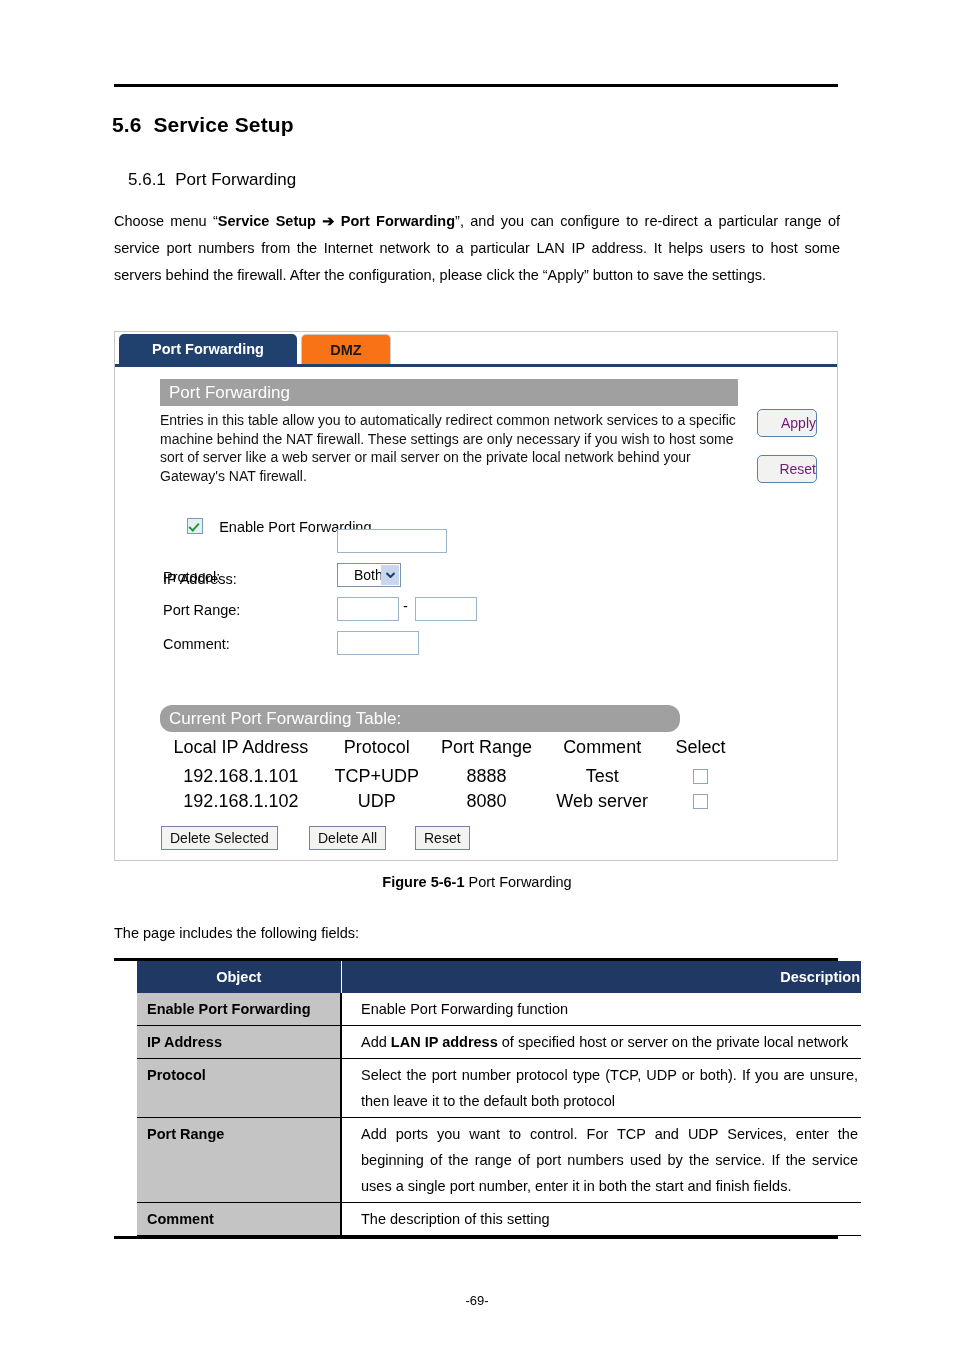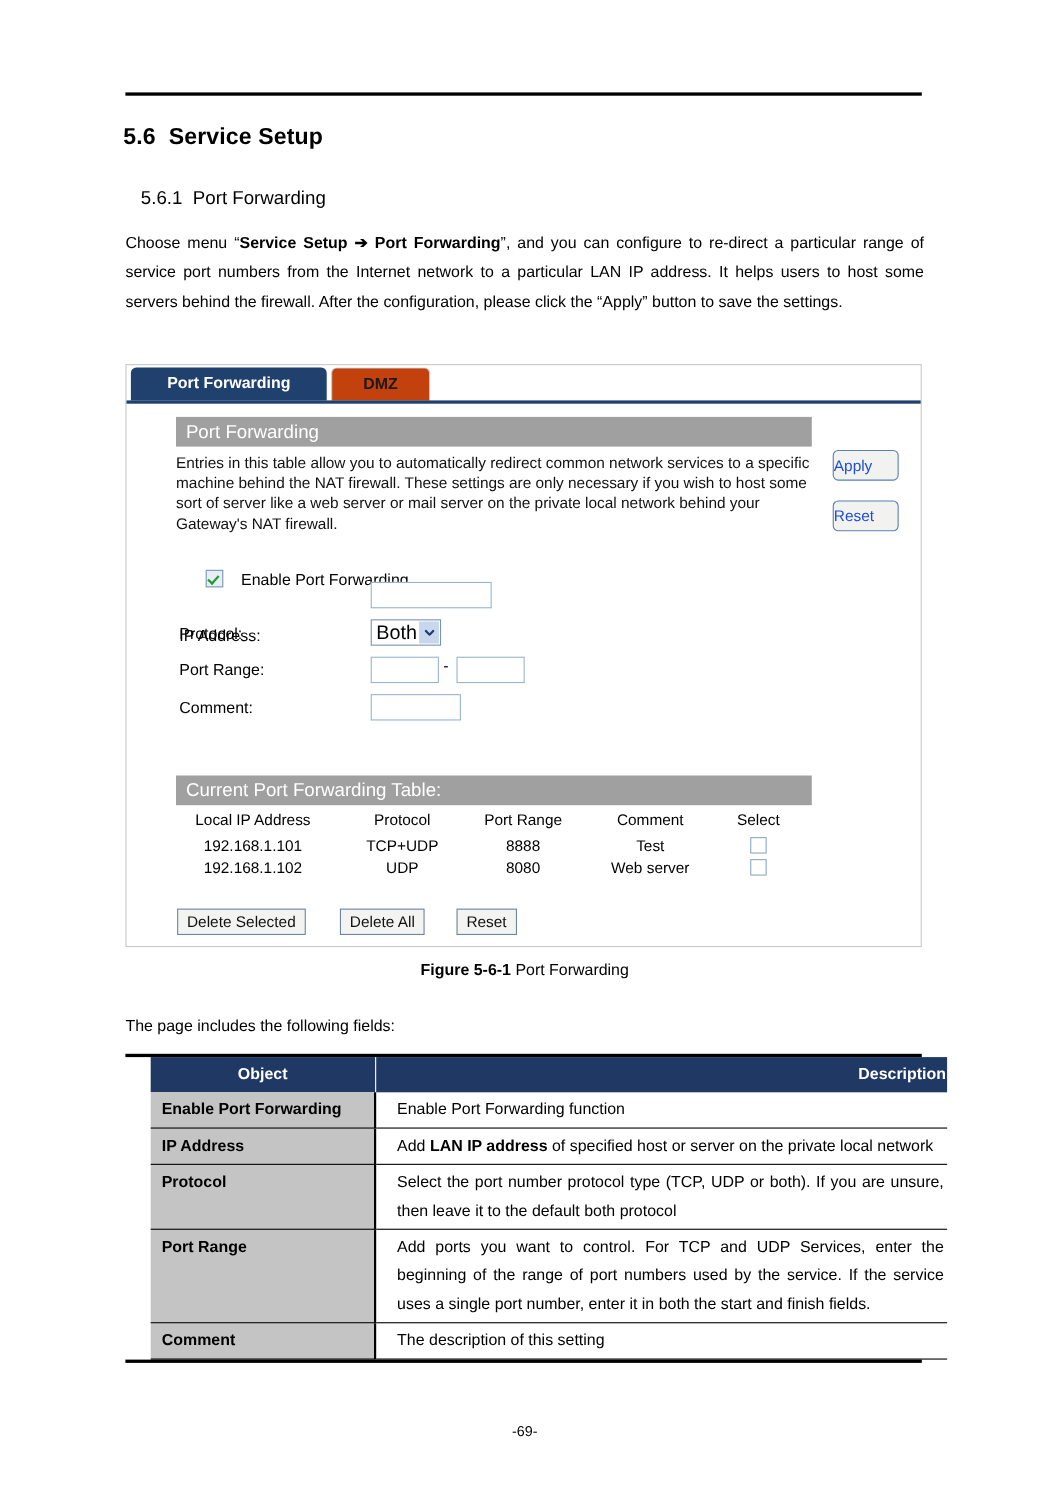--- a/index.html
+++ b/index.html
@@ -96,21 +96,21 @@
   }
   .tab.active {
     left: 4px;
     width: 178px;
     background: #20406e;
     color: #ffffff;
   }
   .tab.inactive {
     left: 186px;
     width: 90px;
-    background: #c2410c;
+    background: #f97316;
     color: #1a1a1a;
     border: 1px solid #cccccc;
     border-bottom: none;
   }
   .tab-underline {
     position: absolute;
     left: 0;
     top: 32px;
     width: 722px;
     height: 3px;
@@ -124,42 +124,42 @@
     color: #ffffff;
     font-size: 17px;
     font-weight: normal;
     padding-left: 9px;
     box-sizing: border-box;
     line-height: 27px;
     height: 27px;
     white-space: pre;
   }
   #bar-pf { left: 45px; top: 47px; width: 578px; }
-  #bar-cpt { left: 45px; top: 373px; width: 578px; }
+  #bar-cpt { left: 45px; top: 373px; width: 520px; border-radius: 12px; }
 
   
   .shot-desc {
     position: absolute;
     left: 45px;
     top: 79px;
     width: 585px;
     font-size: 14px;
     line-height: 18.5px;
     color: #111;
   }
 
   
   .rbtn {
     position: absolute;
     width: 60px;
     height: 28px;
     line-height: 26px;
-    text-align: left;
+    text-align: right;
     font-size: 14px;
-    color: #1d4ed8;
+    color: #701a75;
     background: #f2f2f0;
     border: 1px solid #5b7fae;
     border-radius: 5px;
     box-sizing: border-box;
   }
   #btn-apply { left: 642px; top: 77px; }
   #btn-reset { left: 642px; top: 123px; }
 
   
   .chk-row {
@@ -216,42 +216,42 @@
     font-size: 14.5px;
   }
 
   .f-select {
     position: absolute;
     left: 222px; top: 231px;
     width: 64px; height: 24px;
     border: 1px solid #7b94ac;
     background: #ffffff;
     box-sizing: border-box;
-    font-size: 18px;
+    font-size: 14px;
     line-height: 22px;
-    padding-left: 4px;
+    padding-left: 16px;
   }
   .f-select .arrowbox {
     position: absolute;
     right: 1px; top: 1px;
     width: 18px; height: 20px;
     background: #c9d7ee;
     display: flex;
     align-items: center;
     justify-content: center;
   }
   .f-select .arrowbox svg { display: block; }
 
   
   .ct {
     position: absolute;
-    left: 34px;
+    left: 45px;
     top: 403px;
     width: 578px;
-    font-size: 14px;
+    font-size: 18px;
     border-collapse: collapse;
   }
   .ct th {
     font-weight: normal;
     padding: 2px 0 6px 0;
     text-align: center;
   }
   .ct td {
     text-align: center;
     padding: 2px 0;

